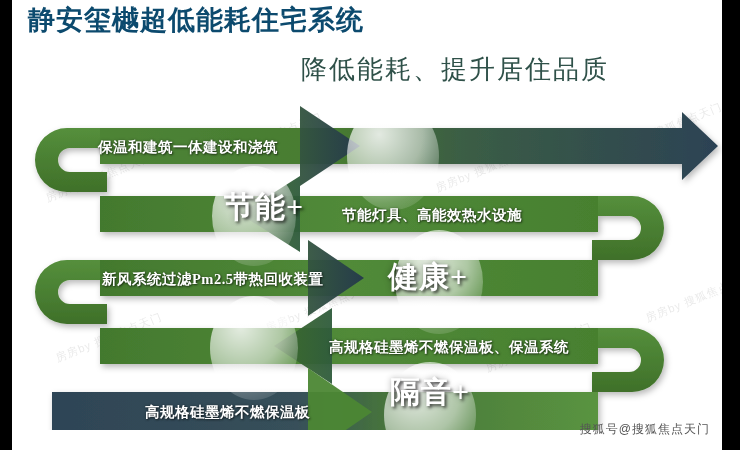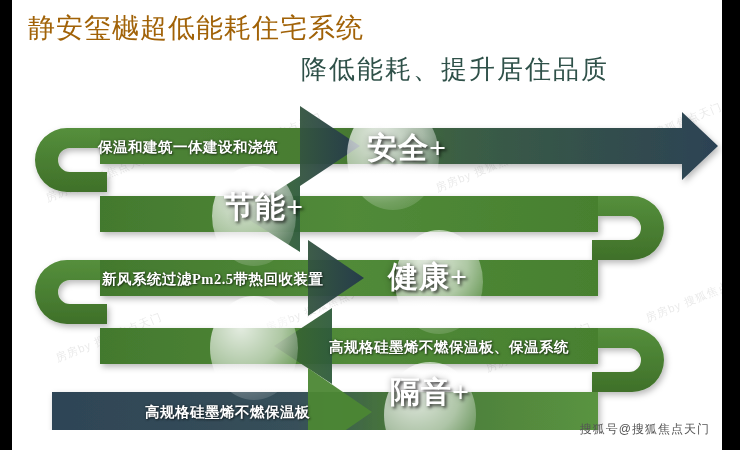--- a/index.html
+++ b/index.html
@@ -6,22 +6,22 @@
   body{width:740px;height:450px;overflow:hidden;
        font-family:"Liberation Serif","DejaVu Serif",serif;}
 
   #stage{position:relative;width:740px;height:450px;background:#000;overflow:hidden;}
 
   
   #slide{position:absolute;left:12px;top:0;width:710px;height:450px;
          background:#ffffff;overflow:hidden;}
 
   
-  #title{position:absolute;left:16px;top:10px;font-size:27px;font-weight:normal;
-         color:#a16207;letter-spacing:1px;white-space:nowrap;
+  #title{position:absolute;left:16px;top:2px;font-size:27px;font-weight:bold;
+         color:#0c4a6e;letter-spacing:1px;white-space:nowrap;
          text-shadow:0 1px 0 rgba(255,255,255,.7);}
   #subtitle{position:absolute;left:289px;top:52px;font-size:26px;font-weight:normal;
             color:#2f5149;letter-spacing:2px;white-space:nowrap;
             text-shadow:0 1px 0 rgba(255,255,255,.7);}
 
   
   #flow{position:absolute;left:0;top:100px;width:710px;height:330px;}
   #flow svg{display:block;}
 
   .lbl{position:absolute;font-weight:bold;color:#ffffff;white-space:nowrap;
@@ -139,23 +139,23 @@
         <path d="M 296 268 L 360 312 L 296 356 L 296 268 Z" fill="#4c8734" opacity="0.95"></path>
       </svg>
 
       <div class="orb" style="left:335px;top:2px;width:92px;height:108px;"></div>
       <div class="orb" style="left:200px;top:66px;width:84px;height:100px;"></div>
       <div class="orb" style="left:383px;top:130px;width:88px;height:104px;"></div>
       <div class="orb" style="left:198px;top:196px;width:88px;height:104px;"></div>
       <div class="orb" style="left:372px;top:262px;width:92px;height:106px;"></div>
 
       <div class="lbl desc" style="left:86px;top:38px;">保温和建筑一体建设和浇筑</div>
-      <div class="lbl big" style="left:355px;top:28px;">安全+</div>
 
       <div class="lbl big" style="left:212px;top:87px;">节能+</div>
+      <div class="lbl desc" style="left:330px;top:106px;">节能灯具、高能效热水设施</div>
 
       <div class="lbl desc" style="left:90px;top:170px;">新风系统过滤Pm2.5带热回收装置</div>
       <div class="lbl big" style="left:376px;top:157px;">健康+</div>
 
       <div class="lbl desc" style="left:317px;top:238px;">高规格硅墨烯不燃保温板、保温系统</div>
 
       <div class="lbl desc" style="left:133px;top:303px;">高规格硅墨烯不燃保温板</div>
       <div class="lbl big" style="left:378px;top:272px;">隔音+</div>
     </div>
 

